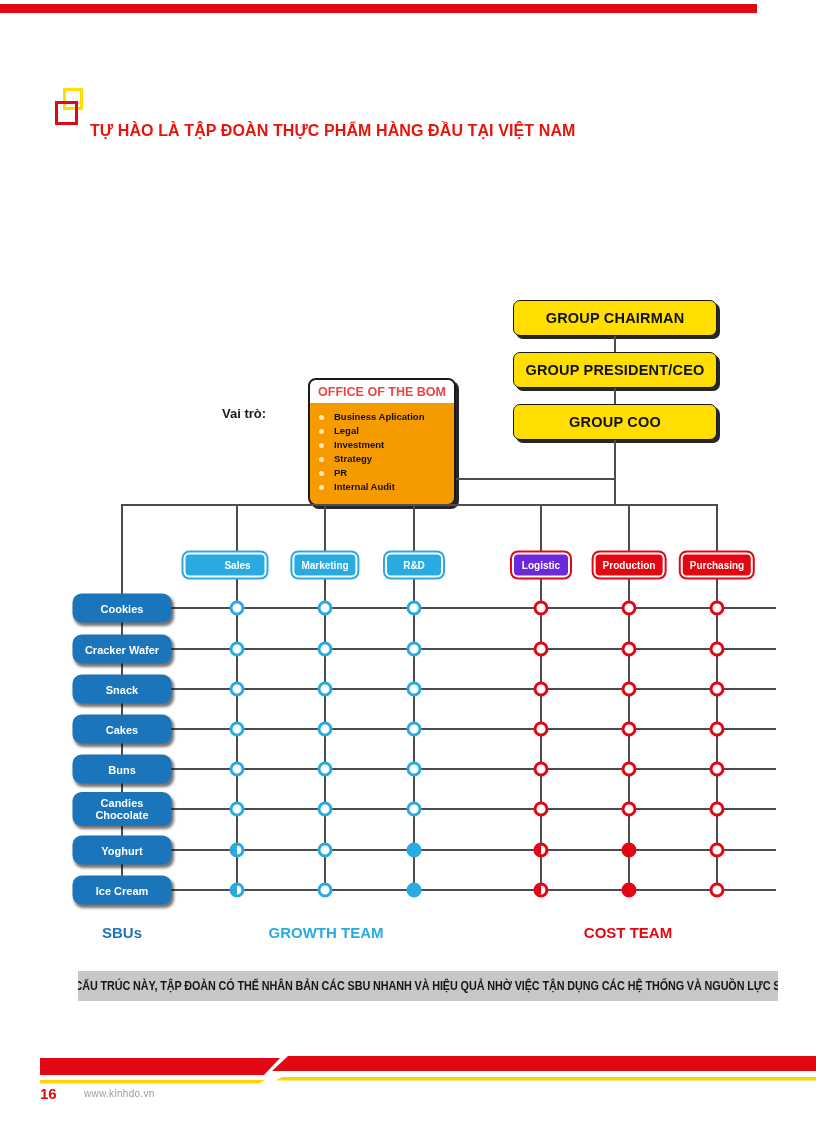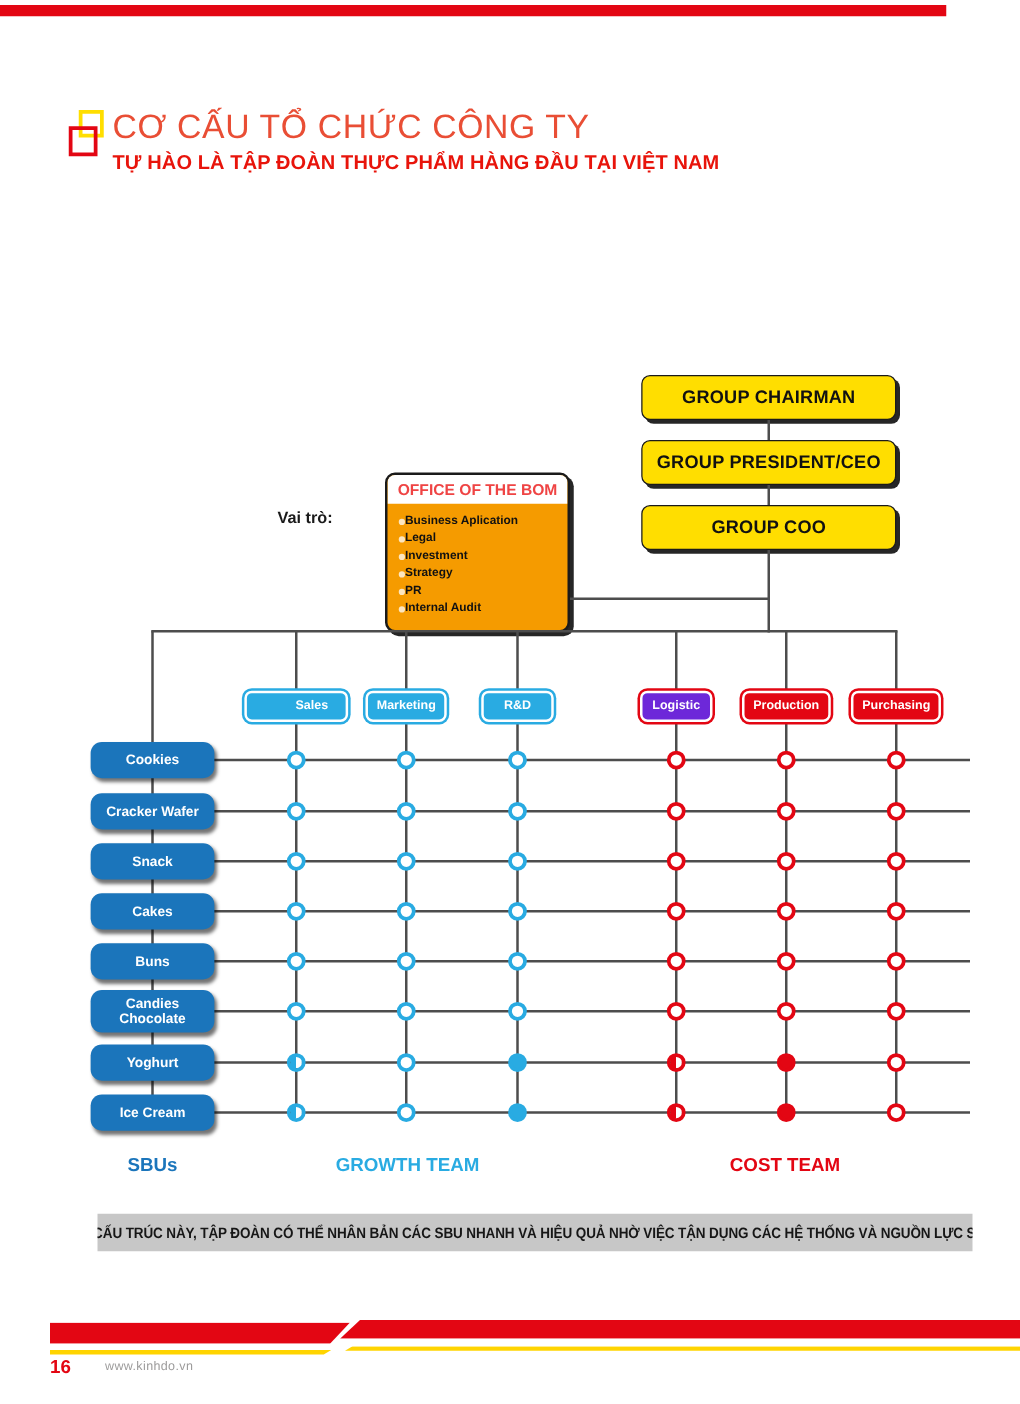--- a/index.html
+++ b/index.html
@@ -19,21 +19,21 @@
         border:1px solid #1a1a1a;border-radius:7px;box-shadow:3px 3px 0 rgba(0,0,0,.85);
         display:flex;align-items:center;justify-content:center;font-weight:bold;
         font-size:14.5px;color:#111;box-sizing:border-box;letter-spacing:.2px;}
   
   .bom{position:absolute;left:308px;top:378px;width:148px;border:2px solid #1a1a1a;
        border-radius:8px;box-shadow:3px 3px 0 rgba(0,0,0,.85);overflow:hidden;
        background:#F59B00;box-sizing:border-box;}
   .bom-header{background:#fff;text-align:center;font-weight:bold;font-size:12.5px;
        color:#ef4444;padding:5px 2px 4px;}
   .bom-list{margin:0;padding:7px 6px 10px 9px;}
-  .bom-item{display:flex;align-items:center;gap:0;font-size:9.5px;font-weight:bold;
+  .bom-item{display:flex;align-items:center;gap:10px;font-size:9.5px;font-weight:bold;
        color:#111;line-height:14px;}
   .bom-bullet{width:5px;height:5px;border-radius:50%;background:#fff;opacity:.75;flex:0 0 auto;}
   
   .role{position:absolute;left:222px;top:404px;font-size:13px;color:#1a1a1a;line-height:20px;}
   .role-label{font-weight:bold;}
   
   .col-header{position:absolute;transform:translate(-50%,-50%);padding:5px 7px;
        border-radius:6px;border:2px solid #fff;color:#fff;font-weight:bold;font-size:10px;
        white-space:nowrap;min-width:40px;text-align:center;}
   .row-box{position:absolute;transform:translate(-50%,-50%);width:99px;min-height:29px;
@@ -64,21 +64,20 @@
 </style>
 </head>
 <body>
 
 <div class="page">
 
   <div class="top-bar"></div>
 
   <div class="icon-sq" style="left:63px;top:88px;width:20px;height:22px;border:3px solid #FFDE00;"></div>
   <div class="icon-sq" style="left:55px;top:101px;width:23px;height:24px;border:3px solid #E30613;"></div>
-  <div class="page-title">CƠ CẤU TỔ CHỨC CÔNG TY</div>
   <div class="page-subtitle">TỰ HÀO LÀ TẬP ĐOÀN THỰC PHẨM HÀNG ĐẦU TẠI VIỆT NAM</div>
 
   <div class="abs" style="left:0;top:0;width:816px;height:1123px;" id="chart">
 
     <div class="ybox" style="top:300px;">GROUP CHAIRMAN</div>
     <div class="ybox" style="top:352px;">GROUP PRESIDENT/CEO</div>
     <div class="ybox" style="top:404px;">GROUP COO</div>
 
     <div class="bom">
       <div class="bom-header">OFFICE OF THE BOM</div>
@@ -130,21 +129,21 @@
       <div class="line" style="left: 628px; top: 505px; width: 2px; height: 386px;"></div>
       <div class="line" style="left: 716px; top: 505px; width: 2px; height: 386px;"></div>
       <div class="line" style="left: 121px; top: 607px; width: 655px; height: 2px;"></div>
       <div class="line" style="left: 121px; top: 648px; width: 655px; height: 2px;"></div>
       <div class="line" style="left: 121px; top: 688px; width: 655px; height: 2px;"></div>
       <div class="line" style="left: 121px; top: 728px; width: 655px; height: 2px;"></div>
       <div class="line" style="left: 121px; top: 768px; width: 655px; height: 2px;"></div>
       <div class="line" style="left: 121px; top: 808px; width: 655px; height: 2px;"></div>
       <div class="line" style="left: 121px; top: 849px; width: 655px; height: 2px;"></div>
       <div class="line" style="left: 121px; top: 889px; width: 655px; height: 2px;"></div>
-      <div class="col-header" style="left: 237px; top: 565px; background: rgb(41, 171, 226); box-shadow: rgb(41, 171, 226) 0px 0px 0px 2px; padding-left: 32px;">Sales</div>
+      <div class="col-header" style="left: 225px; top: 565px; background: rgb(41, 171, 226); box-shadow: rgb(41, 171, 226) 0px 0px 0px 2px; padding-left: 32px;">Sales</div>
       <div class="col-header" style="left: 325px; top: 565px; background: rgb(41, 171, 226); box-shadow: rgb(41, 171, 226) 0px 0px 0px 2px;">Marketing</div>
       <div class="col-header" style="left: 414px; top: 565px; background: rgb(41, 171, 226); box-shadow: rgb(41, 171, 226) 0px 0px 0px 2px;">R&amp;D</div>
       <div class="col-header" style="left: 541px; top: 565px; background: #6d28d9; box-shadow: rgb(227, 6, 19) 0px 0px 0px 2px;">Logistic</div>
       <div class="col-header" style="left: 629px; top: 565px; background: rgb(227, 6, 19); box-shadow: rgb(227, 6, 19) 0px 0px 0px 2px;">Production</div>
       <div class="col-header" style="left: 717px; top: 565px; background: rgb(227, 6, 19); box-shadow: rgb(227, 6, 19) 0px 0px 0px 2px;">Purchasing</div>
       <div class="row-box" style="left: 122px; top: 608px;">Cookies</div>
       <div class="circle" style="left: 237px; top: 608px; border-color: rgb(41, 171, 226); background: rgb(255, 255, 255);"></div>
       <div class="circle" style="left: 325px; top: 608px; border-color: rgb(41, 171, 226); background: rgb(255, 255, 255);"></div>
       <div class="circle" style="left: 414px; top: 608px; border-color: rgb(41, 171, 226); background: rgb(255, 255, 255);"></div>
       <div class="circle" style="left: 541px; top: 608px; border-color: rgb(227, 6, 19); background: rgb(255, 255, 255);"></div>

